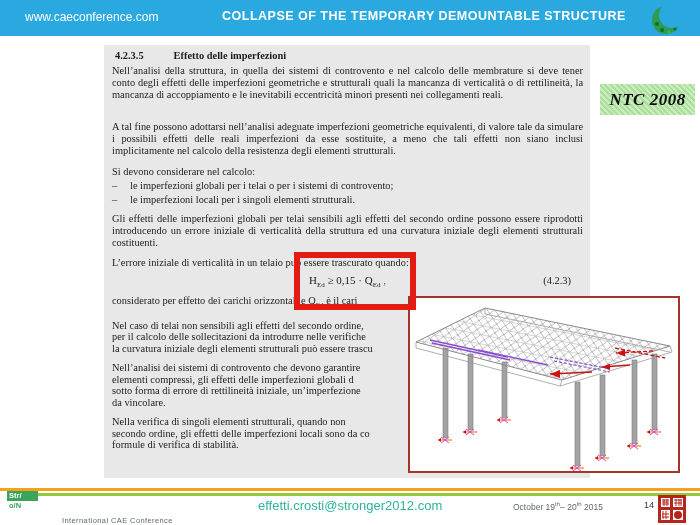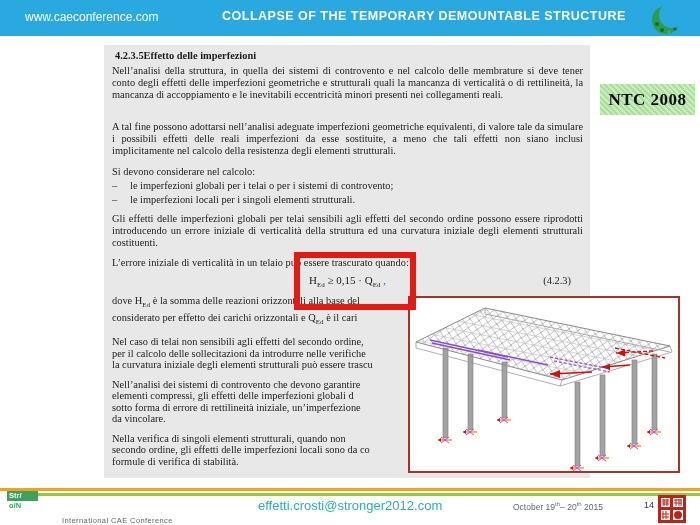--- a/index.html
+++ b/index.html
@@ -10,30 +10,30 @@
   .header{position:absolute;left:0;top:0;width:700px;height:36px;background:var(--header-bg);}
   .header .url{position:absolute;left:25px;top:10px;font-family:"Liberation Sans",sans-serif;
                font-size:12px;color:#fff;}
   .header .title{position:absolute;left:222px;top:9px;font-family:"Liberation Sans",sans-serif;
                  font-size:12.5px;font-weight:bold;letter-spacing:.5px;color:#fff;white-space:nowrap;}
   .crescent{position:absolute;left:648px;top:1px;}
 
   
   .badge{position:absolute;left:600px;top:84px;width:95px;height:31px;line-height:31px;
          text-align:center;font-weight:bold;font-size:17px;color:#0b0b0b;letter-spacing:.5px;
-         background:repeating-linear-gradient(45deg,var(--badge-bg) 0 2px,var(--badge-alt) 2px 4px);}
+         background:repeating-linear-gradient(45deg,var(--badge-bg) 0 2px,var(--badge-alt) 2px 4px);font-style:italic;}
 
   
   .doc{position:absolute;left:104px;top:45px;width:486px;height:433px;background:var(--doc-bg);
        color:var(--doc-text);font-size:10.4px;line-height:12px;}
   .doc .blk{position:absolute;left:8px;right:7px;}
   .doc p{margin:0;text-align:justify;}
   .doc sub{font-size:7px;}
   .h-num{font-weight:bold;margin-left:3px;}
-  .h-title{font-weight:bold;font-family:Liberation Serif, serif;}
+  .h-title{font-weight:bold;margin-left:30px;font-family:Liberation Serif, serif;}
   .li{position:relative;padding-left:18px;}
   .li + .li{margin-top:2px;}
   .li .dash{position:absolute;left:0;}
   .frow{height:16px;position:relative;font-size:11px;}
   .frow .formula{position:absolute;left:197px;top:0;}
   .frow .eqnum{position:absolute;right:12px;top:1px;font-size:10.4px;}
   .blue{color:var(--blue-mark);}
   .lpara{margin-bottom:8px;}
   .lline{white-space:nowrap;overflow:hidden;width:296px;line-height:11.5px;}
 
@@ -123,21 +123,20 @@
       </div>
     <div class="blk" style="top:212px;">
         <p>L’errore iniziale di verticalità in un telaio può essere trascurato quando:</p>
       </div>
     <div class="blk frow" style="top:229px;">
       <span class="formula"><span>H</span><sub>Ed</sub><span> ≥ 0,15 · Q</span><sub>Ed</sub><span class="blue"> ,</span></span>
       <span class="eqnum">(4.2.3)</span>
     </div>
     <div class="blk" style="top:250px;">
       <div class="lpara">
-        <div class="lline"><span>dove H</span><sub>Ed</sub><span> è la somma delle reazioni orizzontali alla base del</span></div>
         <div class="lline"><span>considerato per effetto dei carichi orizzontali e Q</span><sub>Ed</sub><span> è il cari</span></div>
       </div>
       <div class="lpara">
         <div class="lline"><span>Nel caso di telai non sensibili agli effetti del secondo ordine,</span></div>
         <div class="lline"><span>per il calcolo delle sollecitazioni da introdurre nelle verifiche</span></div>
         <div class="lline"><span>la curvatura iniziale degli elementi strutturali può essere trascu</span></div>
       </div>
       <div class="lpara">
         <div class="lline"><span>Nell’analisi dei sistemi di controvento che devono garantire</span></div>
         <div class="lline"><span>elementi compressi, gli effetti delle imperfezioni globali d</span></div>

